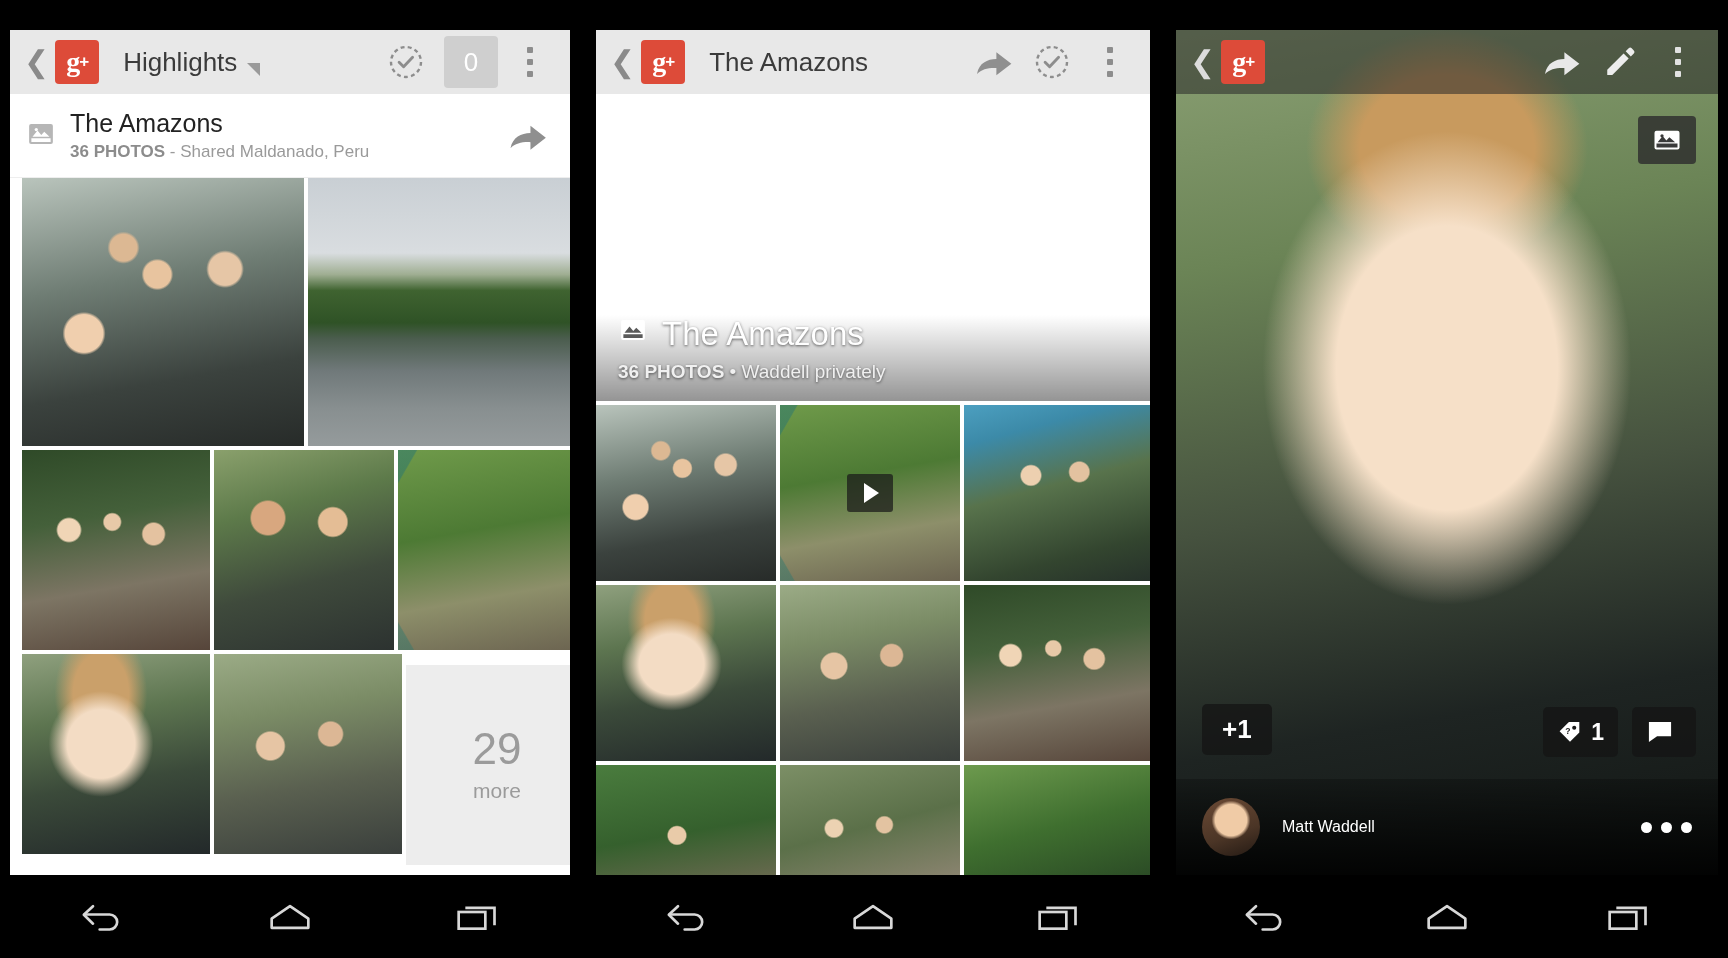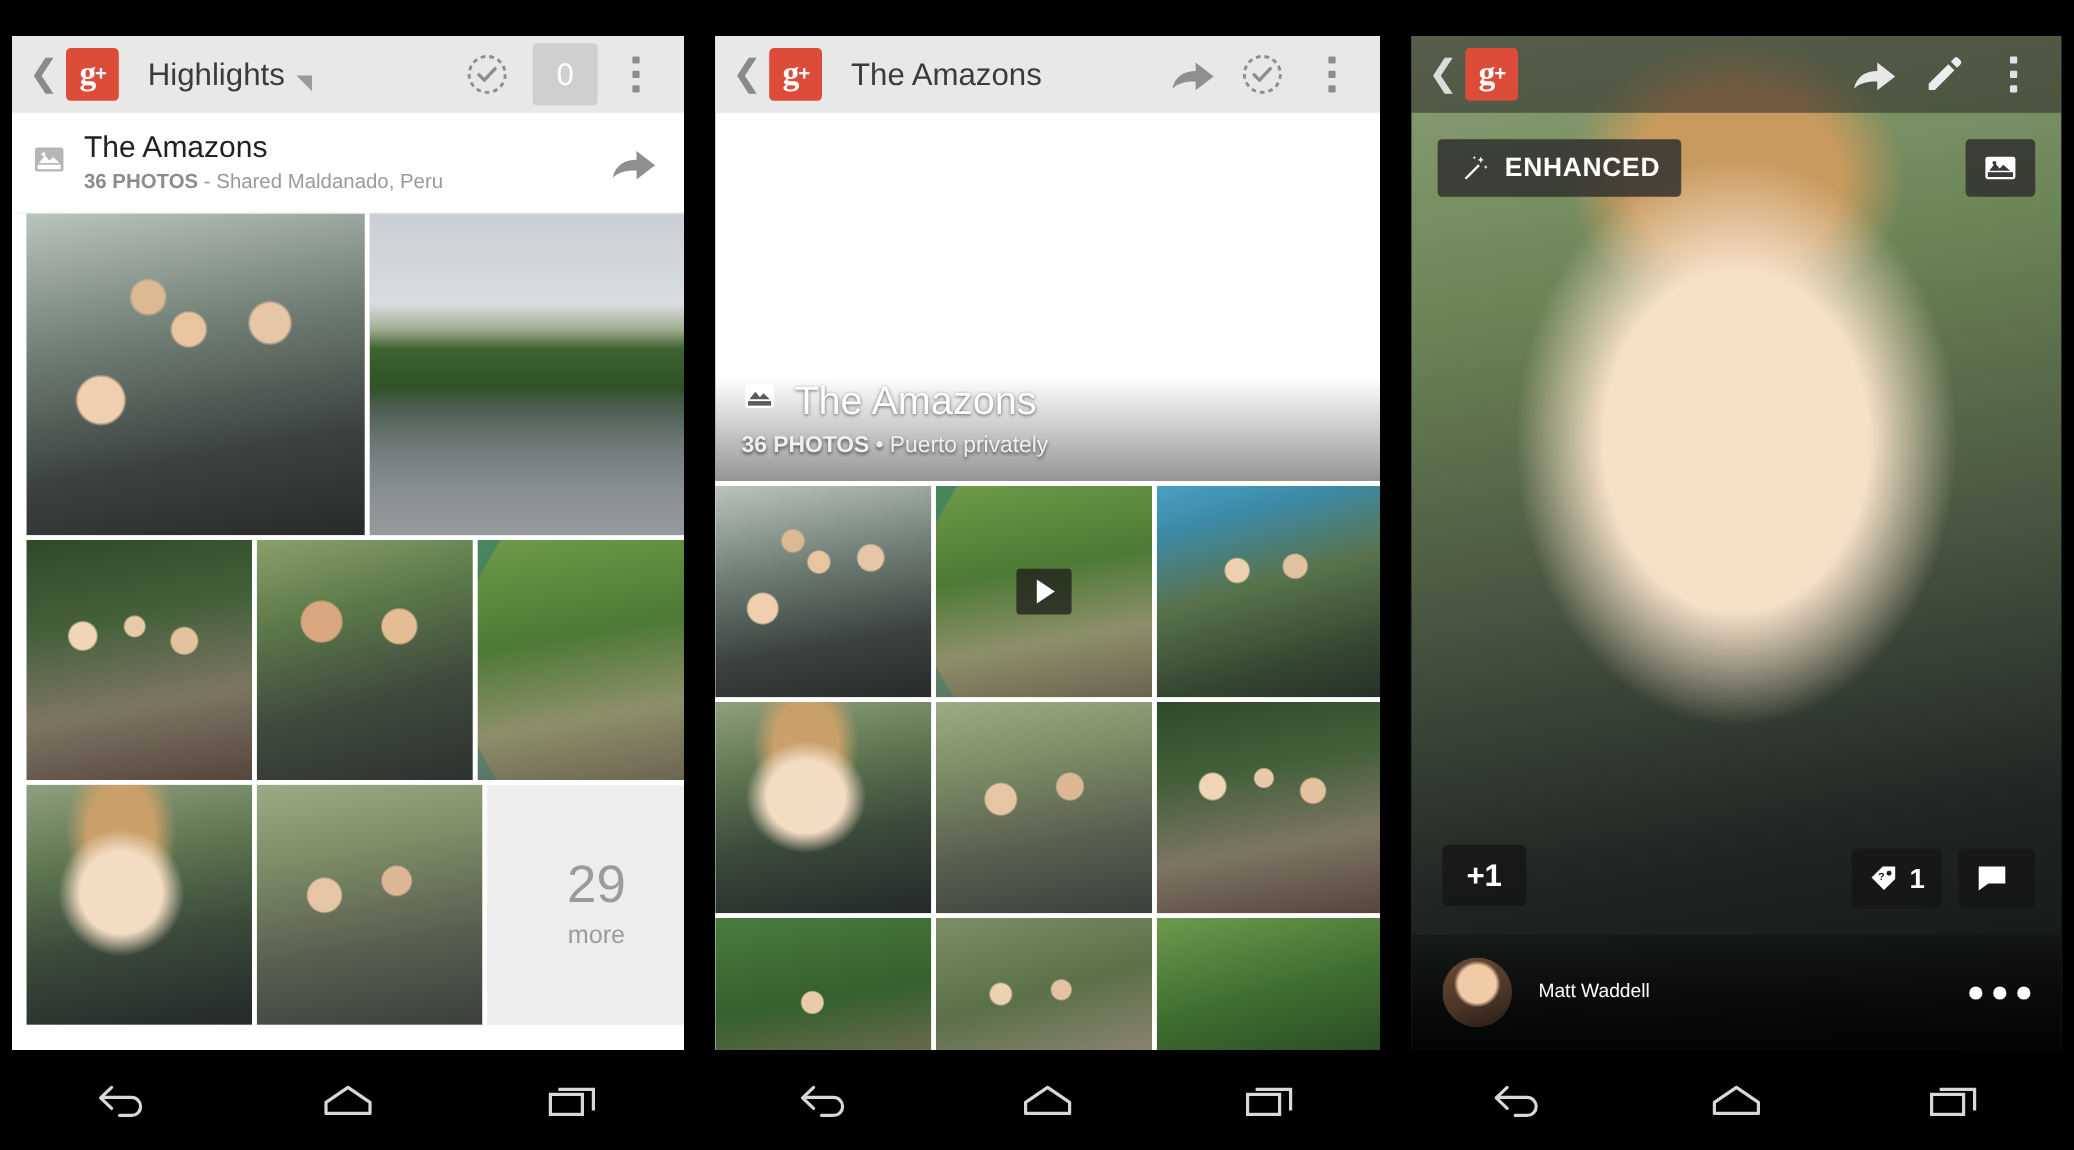--- a/index.html
+++ b/index.html
@@ -430,21 +430,21 @@
         <div class="cell" style="left:388px;top:272px;width:190px;height:200px;">
           <div class="ph img-bridge"></div>
         </div>
 
         <div class="cell" style="left:12px;top:476px;width:188px;height:200px;">
           <div class="ph img-woman"></div>
         </div>
         <div class="cell" style="left:204px;top:476px;width:188px;height:200px;">
           <div class="ph img-twoguys"></div>
         </div>
-        <div class="cell more-cell" style="left:396px;top:476px;width:182px;height:200px;">
+        <div class="cell more-cell" style="left:396px;top:487px;width:182px;height:200px;">
           <span class="more-num">29</span>
           <span class="more-lbl">more</span>
         </div>
       </div>
 
     </div>
 
     <div class="navbar">
       <span class="nav-btn">
         <svg width="50" height="38" viewBox="0 0 30 20">
@@ -504,21 +504,21 @@
             <span class="ph-ico">
               <svg width="30" height="30" viewBox="0 0 24 24">
                 <rect x="2.5" y="4" width="19" height="16" rx="1.6" fill="#ffffff"></rect>
                 <rect x="4.3" y="15.4" width="15.4" height="3" fill="#5a5a5a"></rect>
                 <path d="M5.2 14.2l4-5 3 3.6 2.4-2.6 4.2 4z" fill="#5a5a5a"></path>
               </svg>
             </span>
             <span>The Amazons</span>
           </div>
           <div class="hero-sub">
-            <b>36 PHOTOS</b><span> • </span><span>Puerto privately</span>
+            <b>36 PHOTOS</b><span> • </span><span>Waddell privately</span>
           </div>
         </div>
       </div>
 
       <div class="grid" style="height:480px;">
 
         <div class="cell" style="left:0;top:4px;width:180px;height:176px;">
           <div class="ph img-group1"></div>
         </div>
         <div class="cell" style="left:184px;top:4px;width:180px;height:176px;">
@@ -598,31 +598,20 @@
           </span>
           <span class="ab-icon">
             <span class="kebab">
                 <i></i>
                 <i></i>
                 <i></i>
               </span>
           </span>
         </div>
 
-        <div class="enh-chip">
-          <span class="wand">
-            <svg width="26" height="26" viewBox="0 0 24 24">
-              <path d="M4.2 19.6L14.6 9.2l1.3 1.3L5.5 20.9z" fill="#fff"></path>
-              <path d="M16.6 3.2l.7 1.9 1.9.7-1.9.7-.7 1.9-.7-1.9-1.9-.7 1.9-.7z" fill="#fff"></path>
-              <path d="M20.4 9.6l.45 1.2 1.2.45-1.2.45-.45 1.2-.45-1.2-1.2-.45 1.2-.45z" fill="#fff"></path>
-              <path d="M11.6 2.6l.4 1.05 1.05.4-1.05.4-.4 1.05-.4-1.05-1.05-.4 1.05-.4z" fill="#fff"></path>
-            </svg>
-          </span>
-          <span>ENHANCED</span>
-        </div>
 
         <div class="filmstrip-btn">
           <svg width="30" height="26" viewBox="0 0 24 20">
             <rect x="2" y="2.5" width="20" height="15" rx="1.6" fill="#ffffff"></rect>
             <rect x="3.6" y="12.8" width="16.8" height="3.2" fill="#3a3a3a"></rect>
             <path d="M4.5 11.8l4-5 3 3.6 2.4-2.6 4.6 4z" fill="#3a3a3a"></path>
             <circle cx="8" cy="6.6" r="1.3" fill="#3a3a3a"></circle>
           </svg>
         </div>
 

